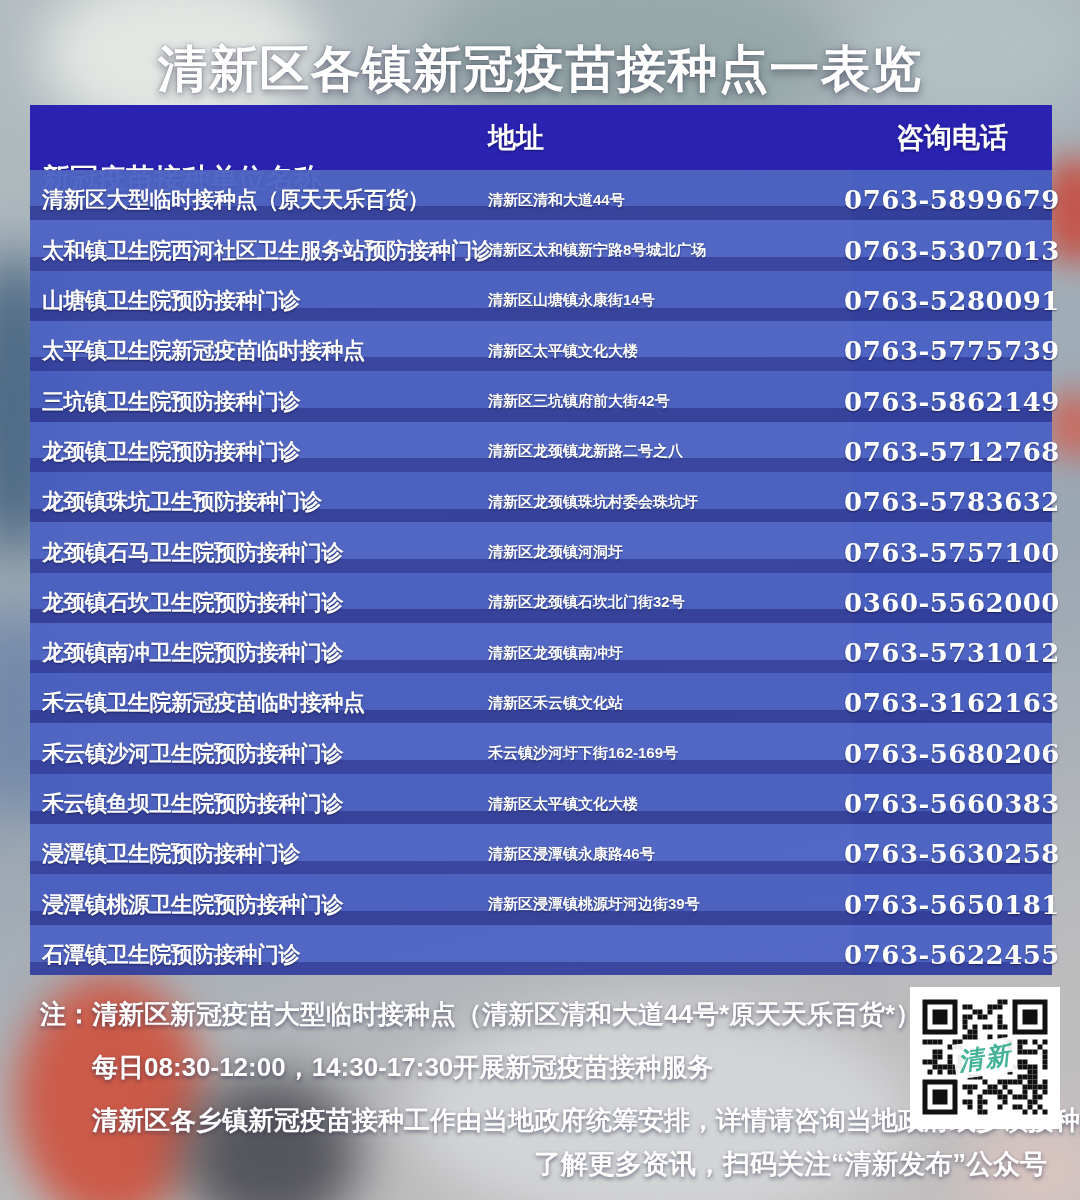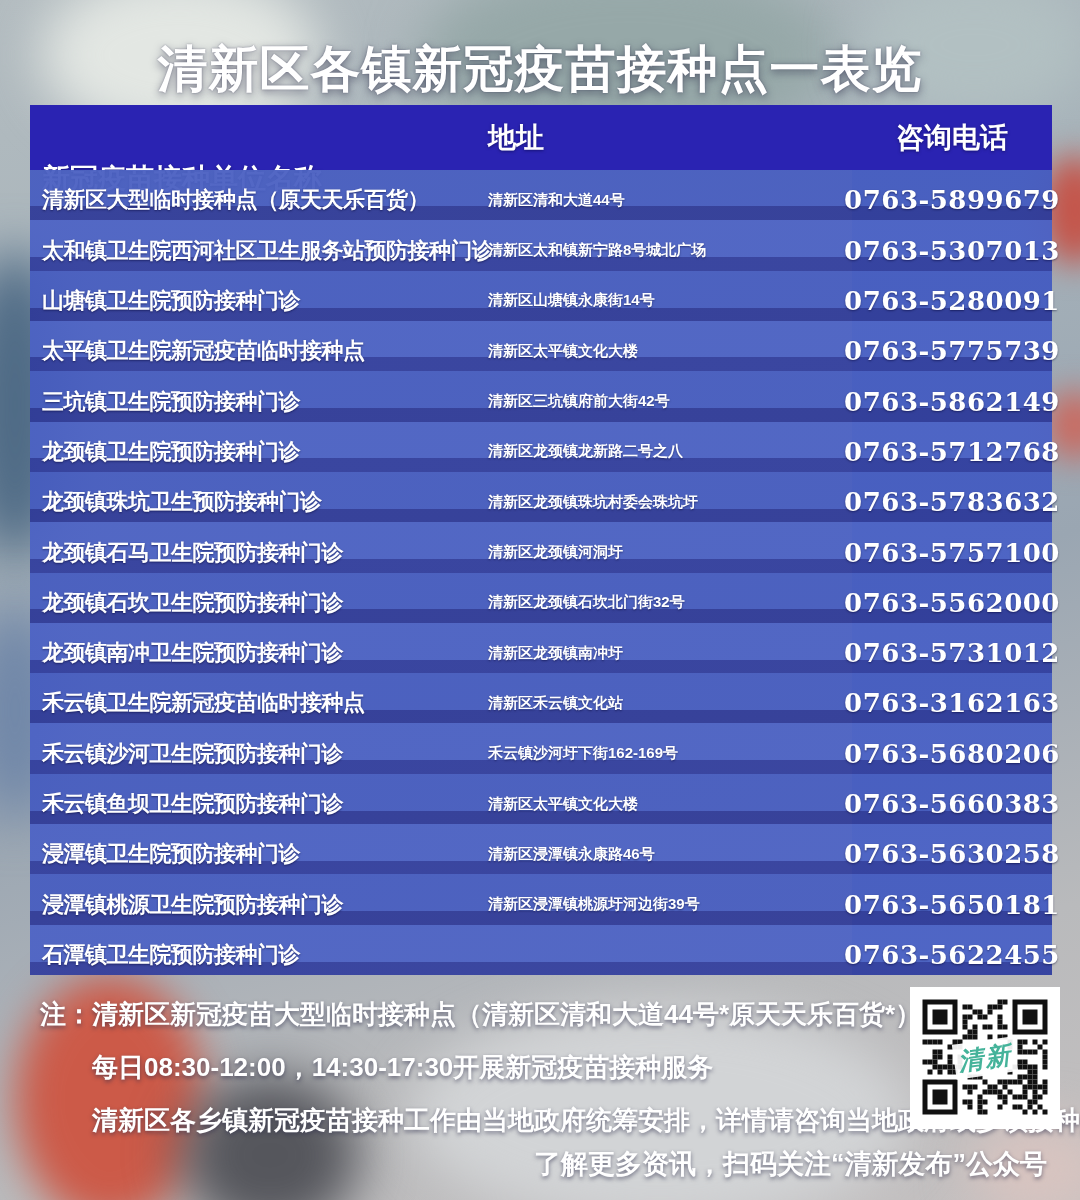--- a/index.html
+++ b/index.html
@@ -131,21 +131,21 @@
         <div class="cell c-phone">0763-5783632</div>
       </div>
       <div class="row">
         <div class="cell c-name">龙颈镇石马卫生院预防接种门诊</div>
         <div class="cell c-addr">清新区龙颈镇河洞圩</div>
         <div class="cell c-phone">0763-5757100</div>
       </div>
       <div class="row">
         <div class="cell c-name">龙颈镇石坎卫生院预防接种门诊</div>
         <div class="cell c-addr">清新区龙颈镇石坎北门街32号</div>
-        <div class="cell c-phone">0763-5562000</div>
+        <div class="cell c-phone">0360-5562000</div>
       </div>
       <div class="row">
         <div class="cell c-name">龙颈镇南冲卫生院预防接种门诊</div>
         <div class="cell c-addr">清新区龙颈镇南冲圩</div>
         <div class="cell c-phone">0763-5731012</div>
       </div>
       <div class="row">
         <div class="cell c-name">禾云镇卫生院新冠疫苗临时接种点</div>
         <div class="cell c-addr">清新区禾云镇文化站</div>
         <div class="cell c-phone">0763-3162163</div>

